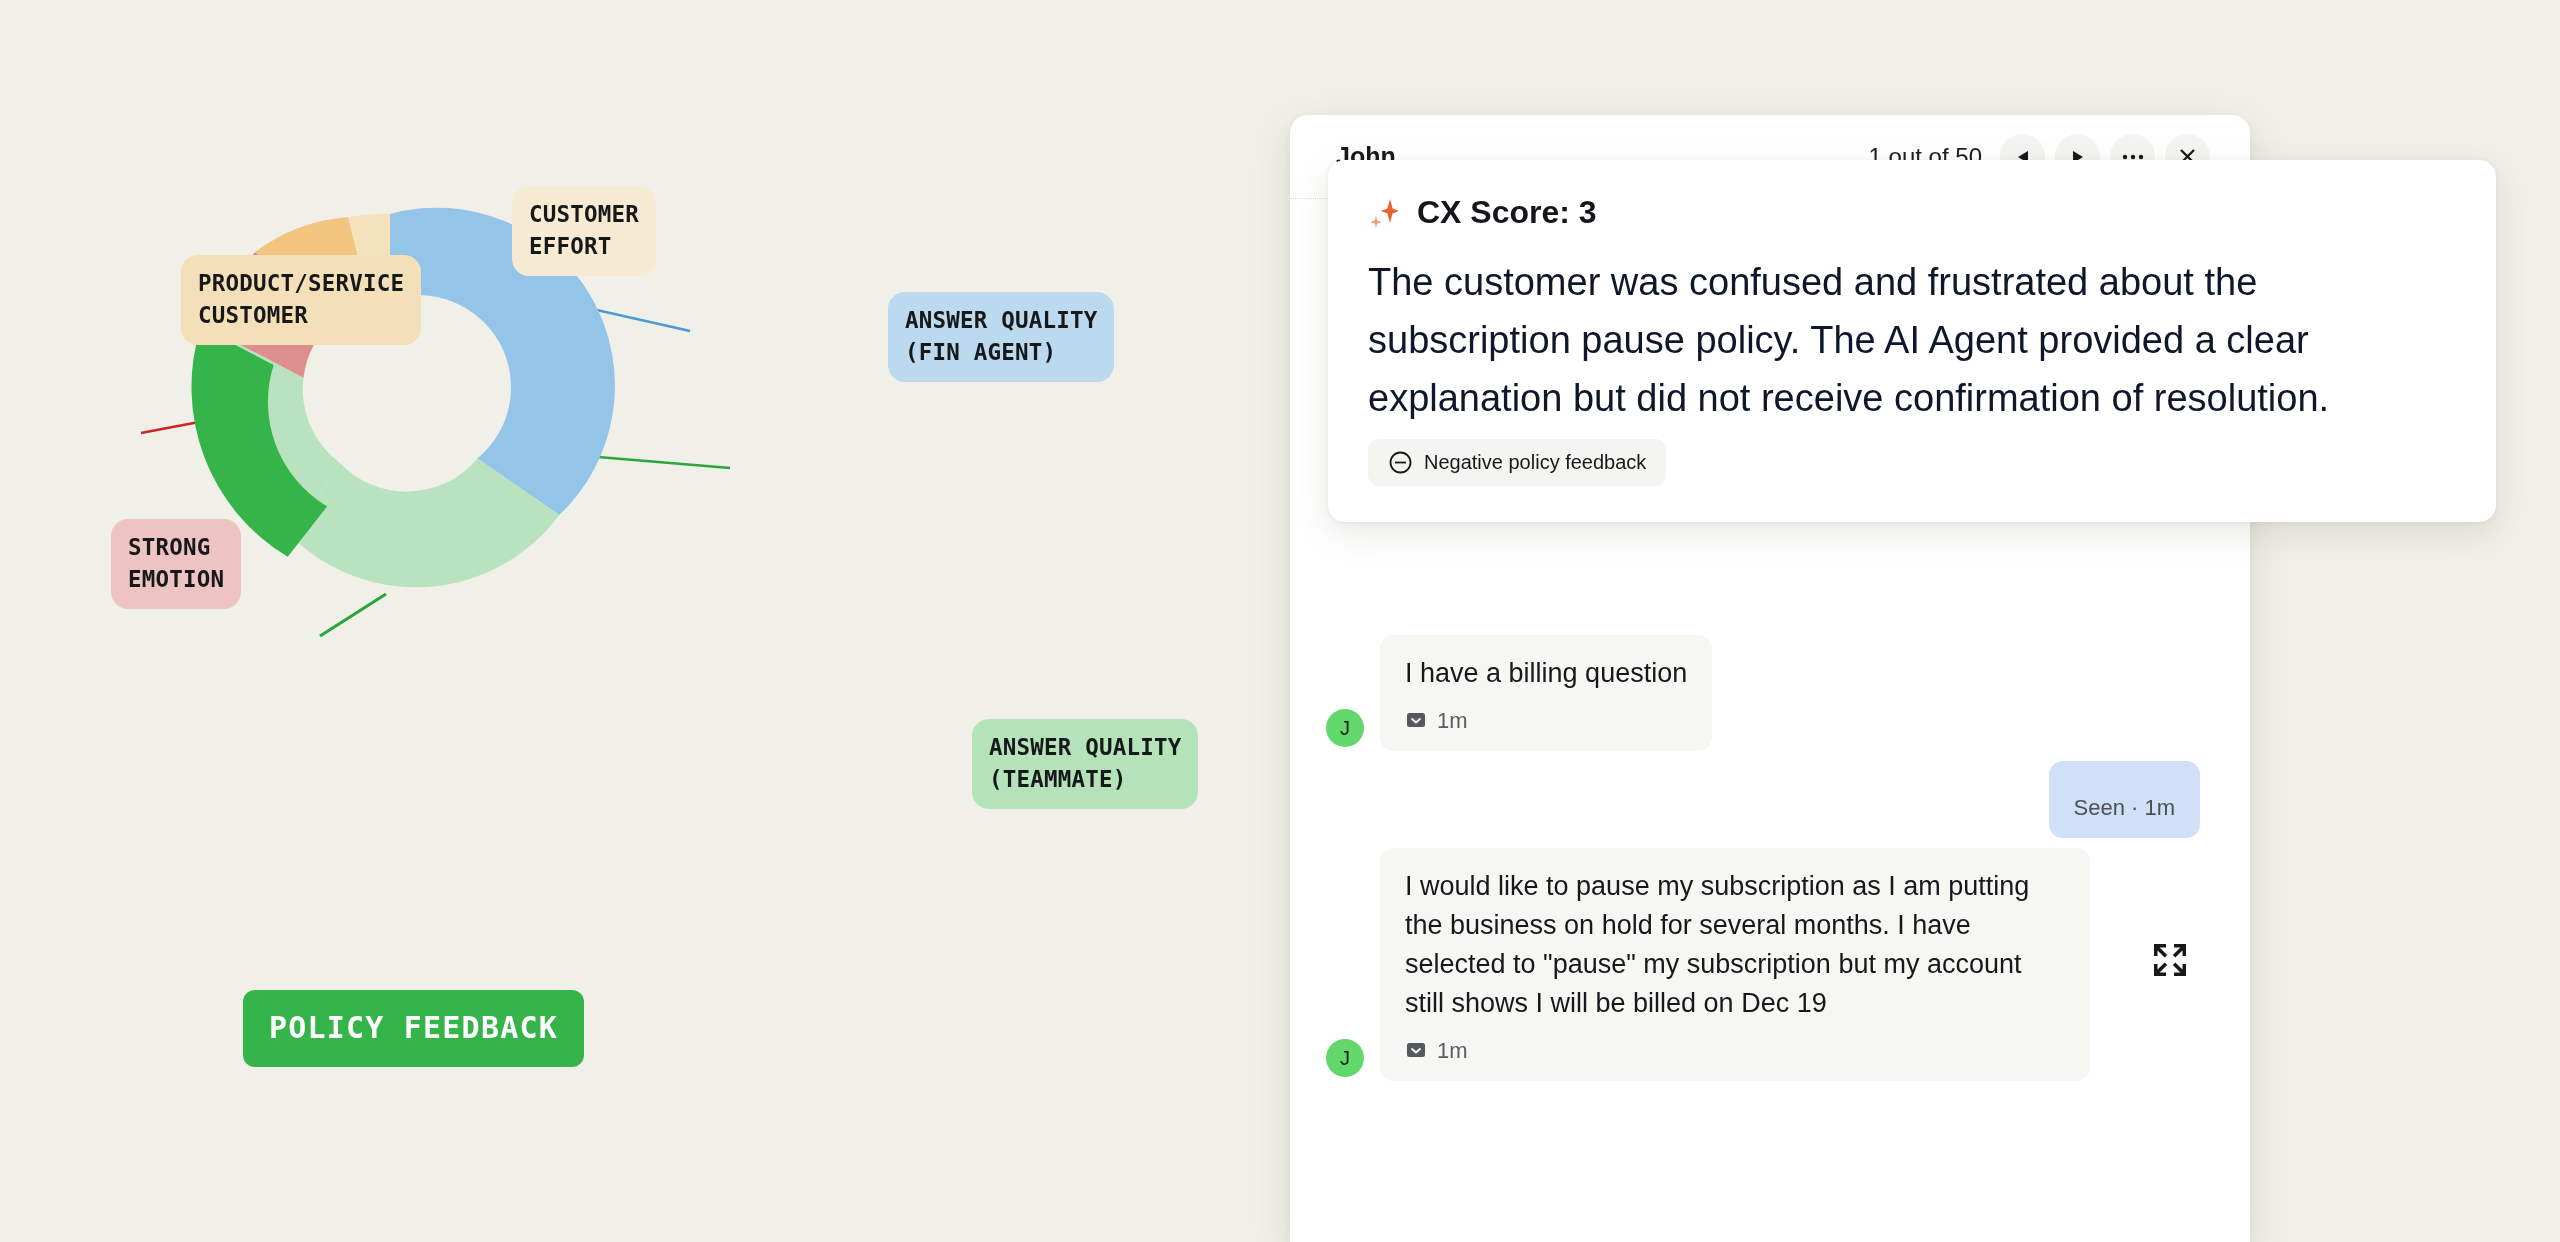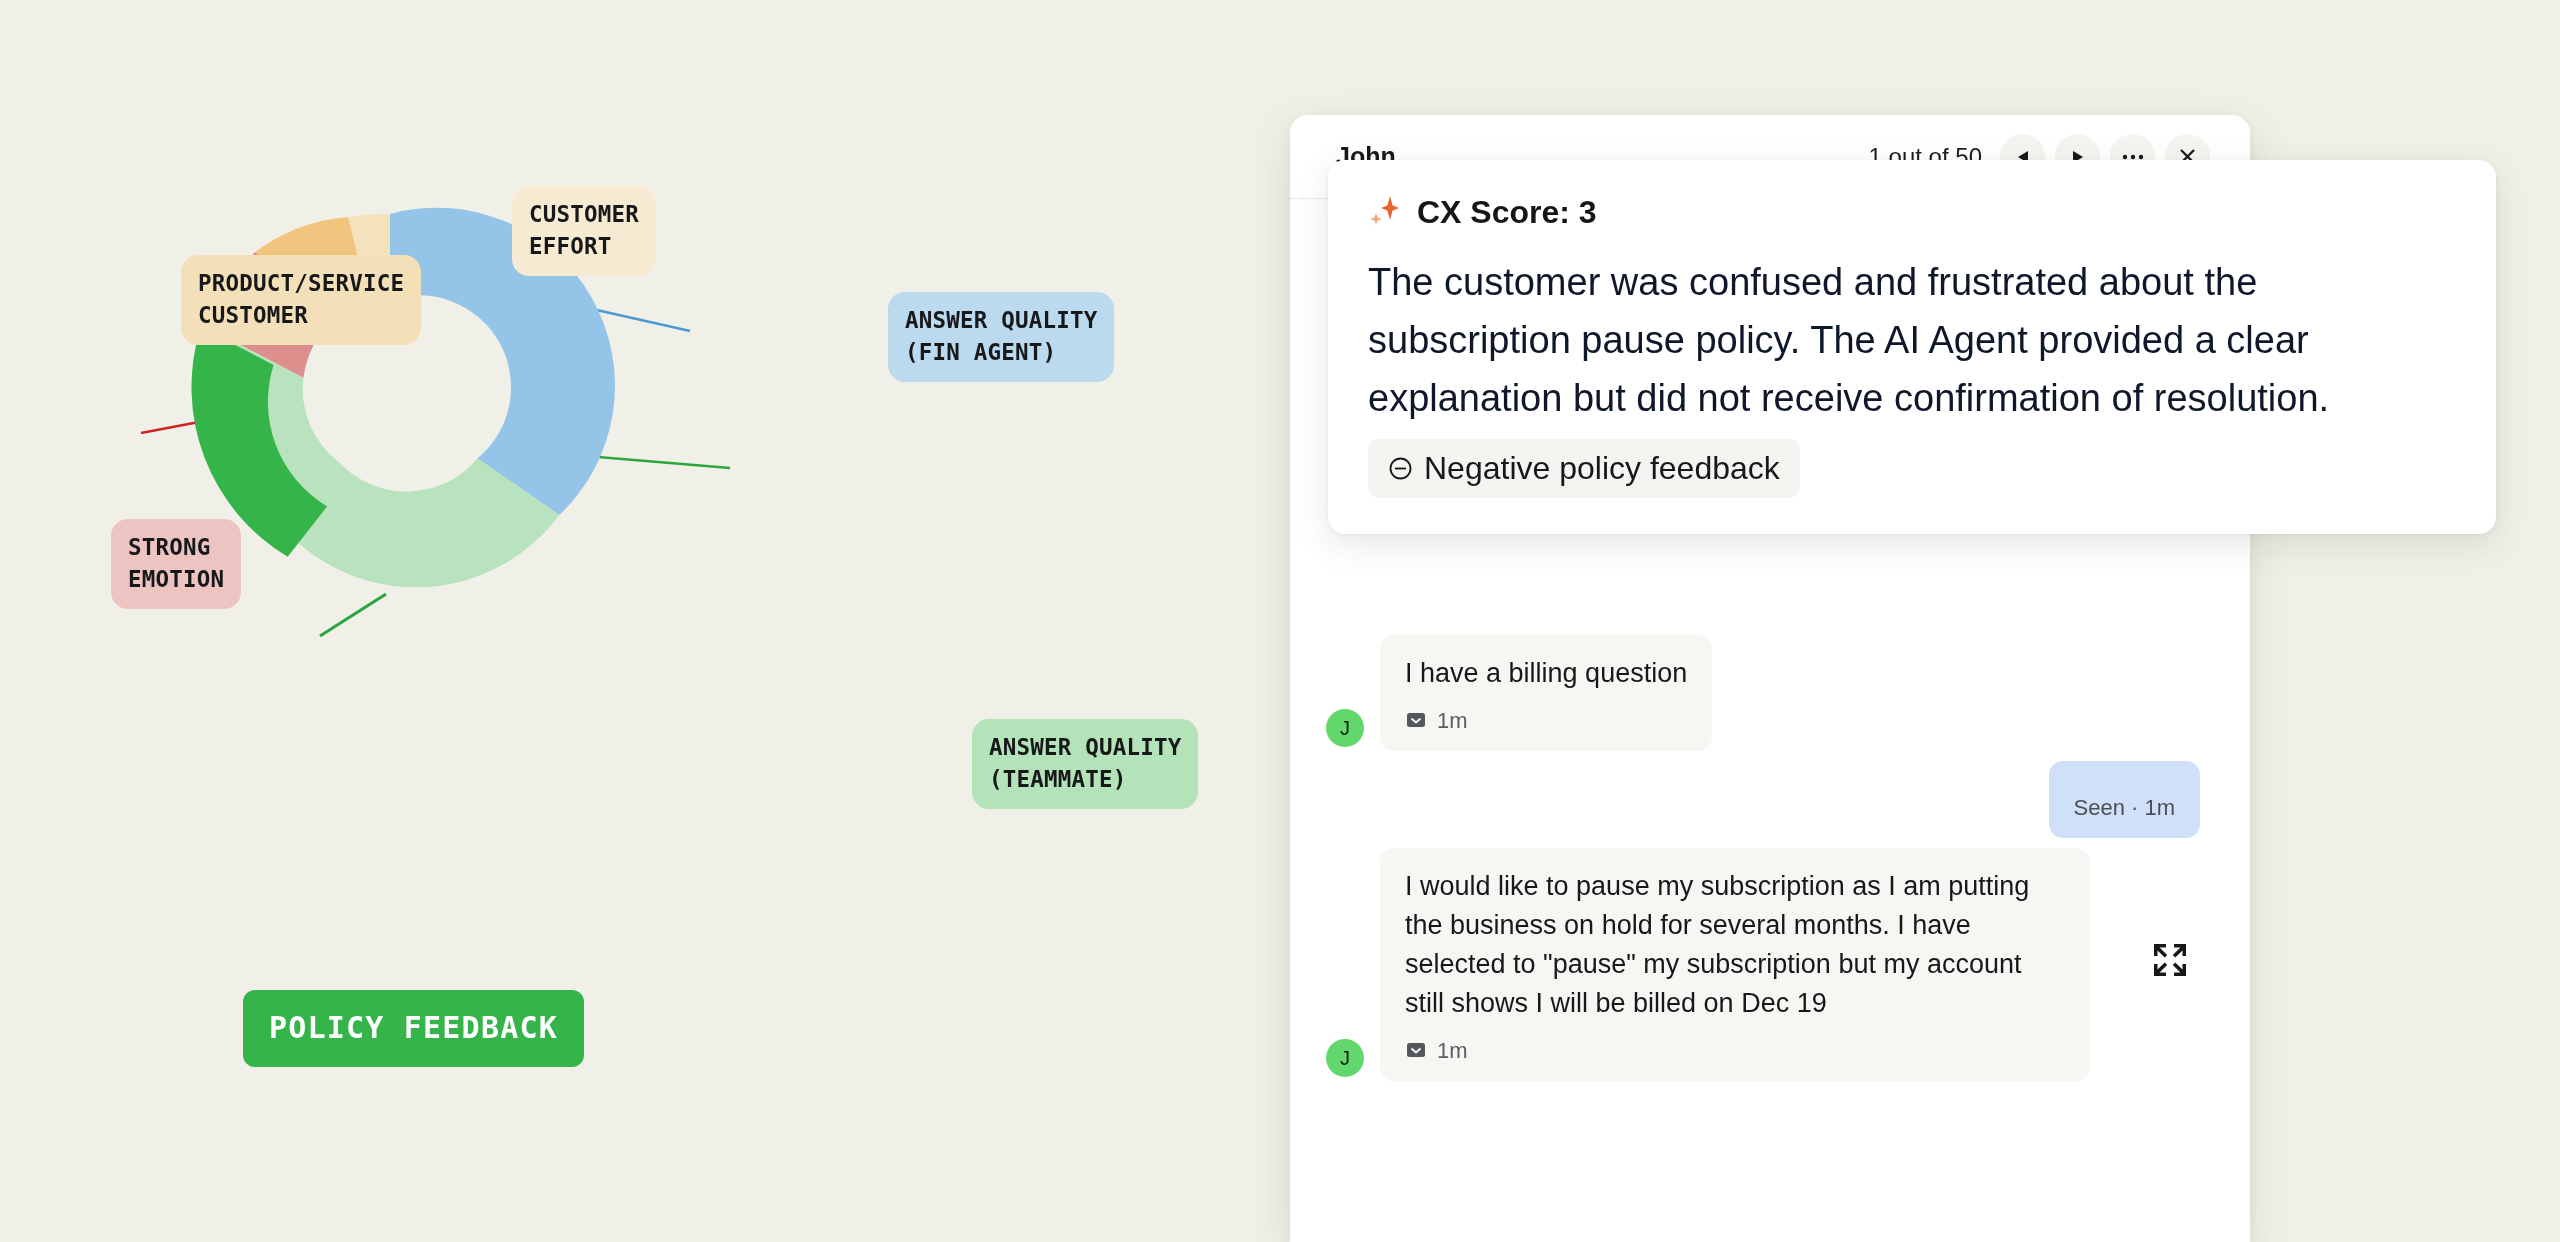--- a/index.html
+++ b/index.html
@@ -70,31 +70,31 @@
   
   #cx-card {
     position: absolute; left: 38px; top: 45px;
     width: 1168px;
     background: #ffffff;
     border-radius: 17px;
     box-shadow: 0 10px 34px rgba(70,70,50,0.13), 0 1px 5px rgba(70,70,50,0.07);
     padding: 34px 40px 36px 40px;
     z-index: 5;
   }
-  #cx-head { display: flex; align-items: flex-start; gap: 15px; margin-bottom: 23px; }
+  #cx-head { display: flex; align-items: flex-end; gap: 15px; margin-bottom: 23px; }
   #cx-title { font-size: 32px; font-weight: 700; color: #14161a; }
   #cx-summary {
     font-size: 38px; line-height: 1.52; color: #0f172a;
     margin-bottom: 12px;
   }
   #cx-tag {
     display: inline-flex; align-items: center; gap: 11px;
     background: #f4f4f1; border-radius: 11px;
     padding: 11px 20px;
-    font-size: 32px; color: #16181b;
+    font-size: 20px; color: #16181b;
   }
 
   
   #messages {
     position: absolute; left: 0; top: 520px;
     width: 960px; padding: 0 50px 0 36px;
   }
   .msg-row { display: flex; align-items: flex-end; margin-bottom: 10px; }
   .msg-row.out { justify-content: flex-end; }
   .avatar {

